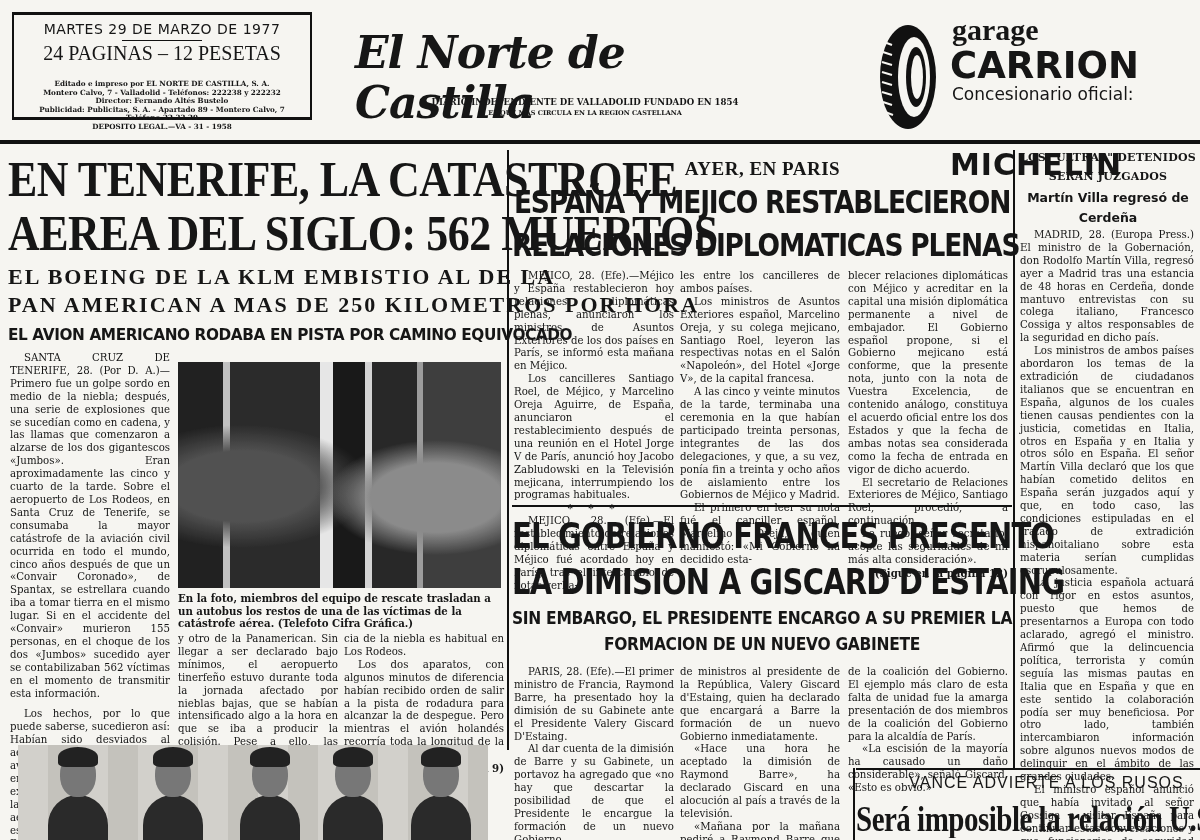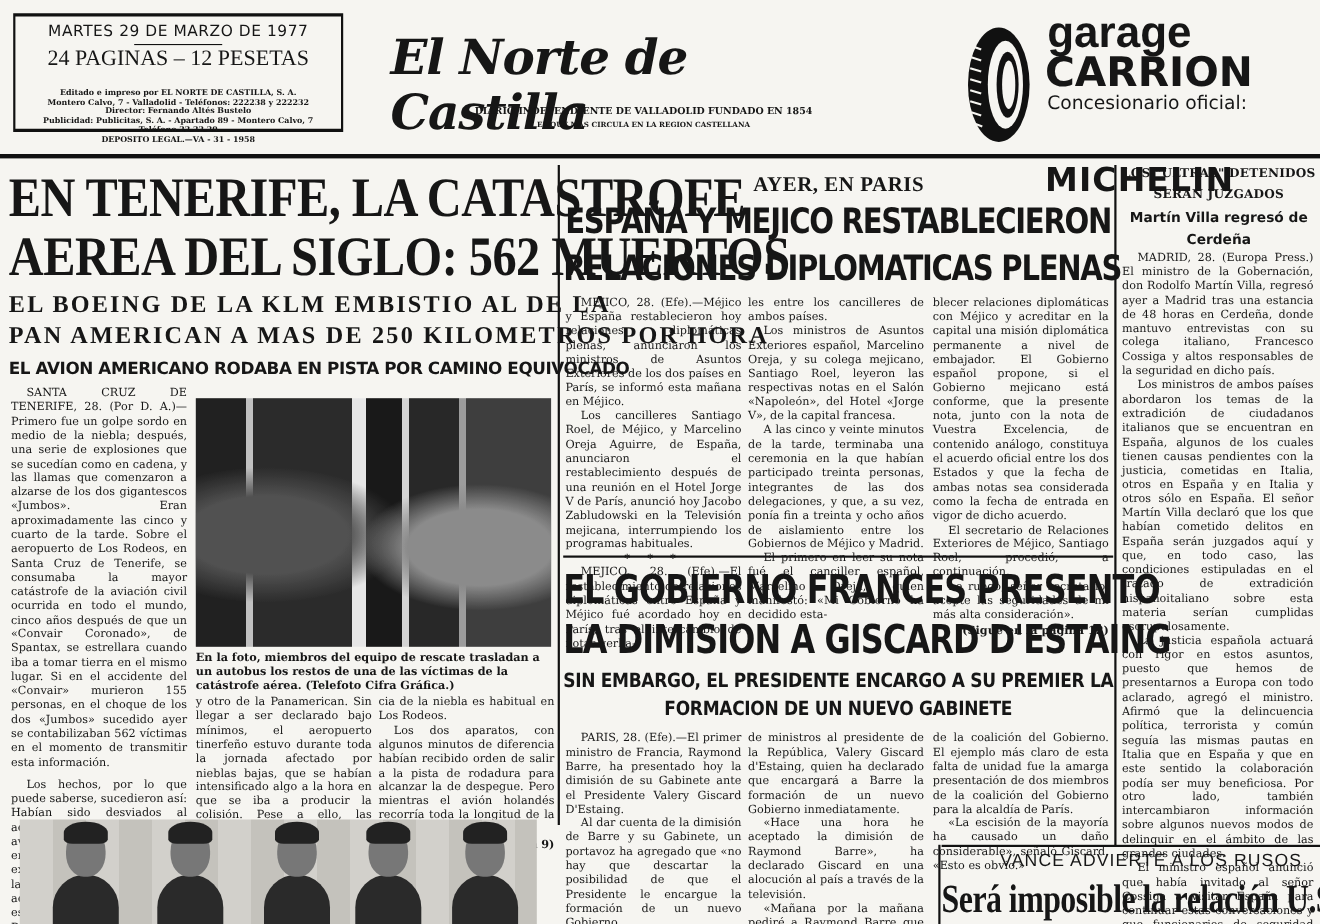--- a/index.html
+++ b/index.html
@@ -23,21 +23,21 @@
   #datebox .small { font-family:"DejaVu Serif", serif; font-size:7.2px; line-height:8.6px; font-weight:bold; }
   #title {
     left:355px; top:28px; width:460px; text-align:left;
     font-family:"DejaVu Serif", serif; font-weight:bold; font-size:44px; letter-spacing:-1px;
     font-style:italic; line-height:50px;
   }
   #subtitle1 { left:360px; top:97px; width:450px; text-align:center; font-size:8.6px; font-weight:bold; font-family:"DejaVu Serif", serif; }
   #subtitle2 { left:360px; top:109px; width:450px; text-align:center; font-size:6.5px; font-weight:bold; font-family:"DejaVu Serif", serif; }
   
   #tire { left:878px; top:22px; width:60px; height:110px; }
-  #ad-garage { left:952px; top:14px; font-family:Liberation Sans, sans-serif; font-weight:bold; font-size:40px; line-height:32px; }
+  #ad-garage { left:952px; top:14px; font-family:Liberation Serif, serif; font-weight:bold; font-size:30px; line-height:32px; }
   #ad-carrion { left:950px; top:47px; font-family:"DejaVu Sans", sans-serif; font-weight:bold; font-size:37px; line-height:38px; letter-spacing:0px; }
   #ad-conces { left:952px; top:85px; font-family:"DejaVu Sans", sans-serif; font-size:17px; line-height:18px; }
   #ad-michelin { left:950px; top:101px; font-family:"DejaVu Sans", sans-serif; font-weight:bold; font-size:30px; line-height:32px; letter-spacing:1px;margin-top:48px; }
   #topline { left:0; top:140px; width:1200px; height:4px; background:#111; }
   
   .vrule { background:#111; width:2px; }
   
   #h-main1, #h-main2 {
     left:8px; width:498px; text-align:center;
     font-family:"Liberation Serif", serif; font-weight:bold; font-size:44px;

